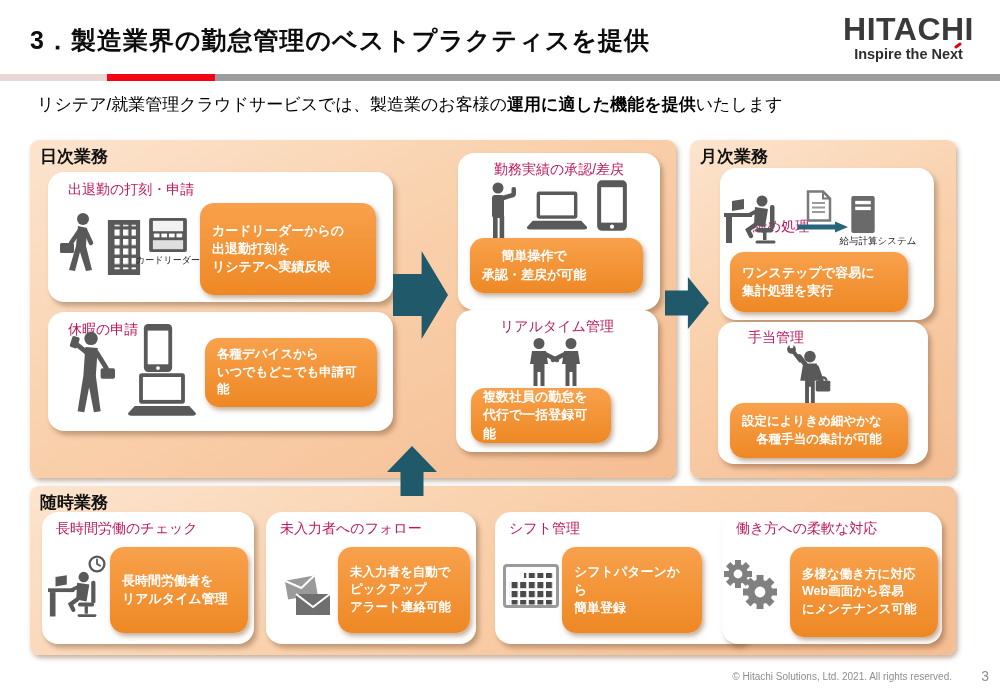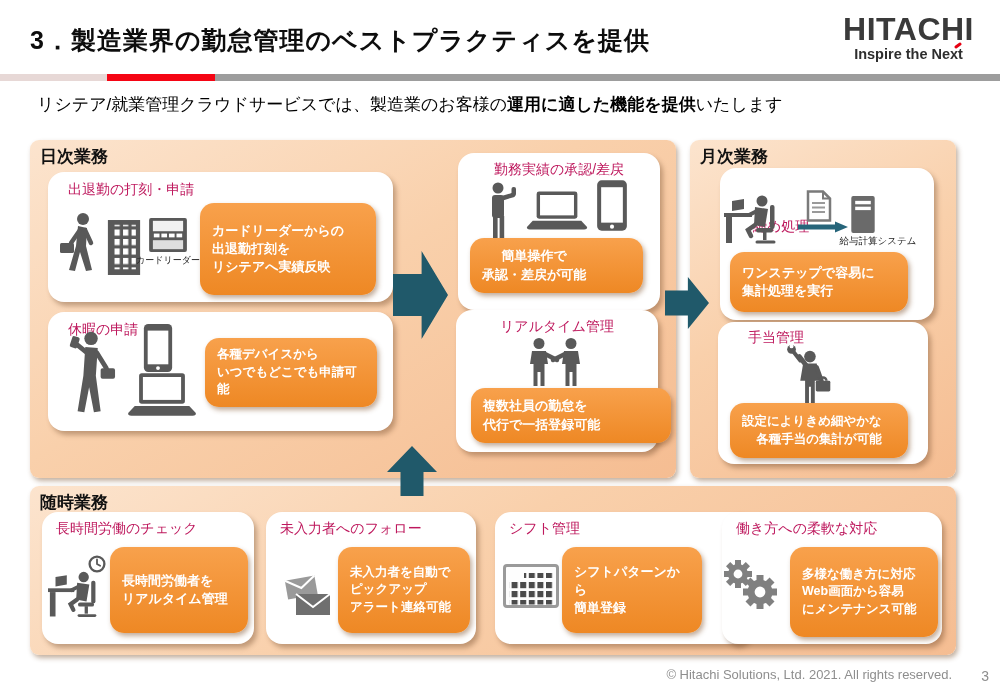--- a/index.html
+++ b/index.html
@@ -53,21 +53,21 @@
 
   
   .callout{position:absolute;display:flex;align-items:center;border-radius:14px;
            background:linear-gradient(180deg,#f8a14c,#ee8824);
            box-shadow:2px 3px 5px rgba(120,70,30,.45);
            color:#fff;font-weight:bold;font-size:13px;line-height:1.4;
            padding:0 12px;box-sizing:border-box;white-space:pre-line;}
   .co-punch{left:152px;top:31px;width:176px;height:92px;}
   .co-leave{left:157px;top:26px;width:172px;height:69px;font-size:12.5px;}
   .co-approve{left:12px;top:85px;width:173px;height:55px;text-align:center;}
-  .co-proxy{left:15px;top:78px;width:200px;height:55px;}
+  .co-proxy{left:15px;top:78px;width:140px;height:55px;}
   .co-closing{left:10px;top:84px;width:178px;height:60px;}
   .co-allowance{left:12px;top:81px;width:178px;height:55px;font-size:12.5px;}
   .co-overtime{left:68px;top:35px;width:138px;height:86px;}
   .co-followup{left:72px;top:35px;width:132px;height:86px;font-size:12.5px;}
   .co-shift{left:67px;top:35px;width:140px;height:86px;}
   .co-flex{left:68px;top:35px;width:148px;height:90px;font-size:12.5px;}
 
   
   .ic{position:absolute;}
   .ic-caption{position:absolute;font-size:9px;color:#222;text-align:center;white-space:nowrap;}
@@ -76,21 +76,21 @@
   
   .flow{position:absolute;background:#20596a;z-index:5;
         filter:drop-shadow(1px 2px 1px rgba(90,60,30,.4));}
   .flow-right{clip-path:polygon(0 26%,52% 26%,52% 0,100% 50%,52% 100%,52% 74%,0 74%);}
   .flow-up{clip-path:polygon(50% 0,100% 52%,73% 52%,73% 100%,27% 100%,27% 52%,0 52%);}
   .flow-1{left:393px;top:251px;width:55px;height:88px;}
   .flow-2{left:665px;top:277px;width:44px;height:52px;}
   .flow-3{left:387px;top:446px;width:50px;height:50px;}
 
   
-  .copyright{position:absolute;right:48px;bottom:10px;font-size:13px;color:#8e8e8e;}
+  .copyright{position:absolute;right:48px;bottom:10px;font-size:10px;color:#8e8e8e;}
   .pagenum{position:absolute;right:11px;bottom:8px;font-size:14px;color:#8e8e8e;}
 </style>
 </head>
 <body>
 
 <svg class="hidden-defs" aria-hidden="true">
   <defs>
     <pattern id="winpat" width="9" height="10" patternUnits="userSpaceOnUse">
       <rect width="5.5" height="6.5" fill="#ffffff"></rect>
     </pattern>

